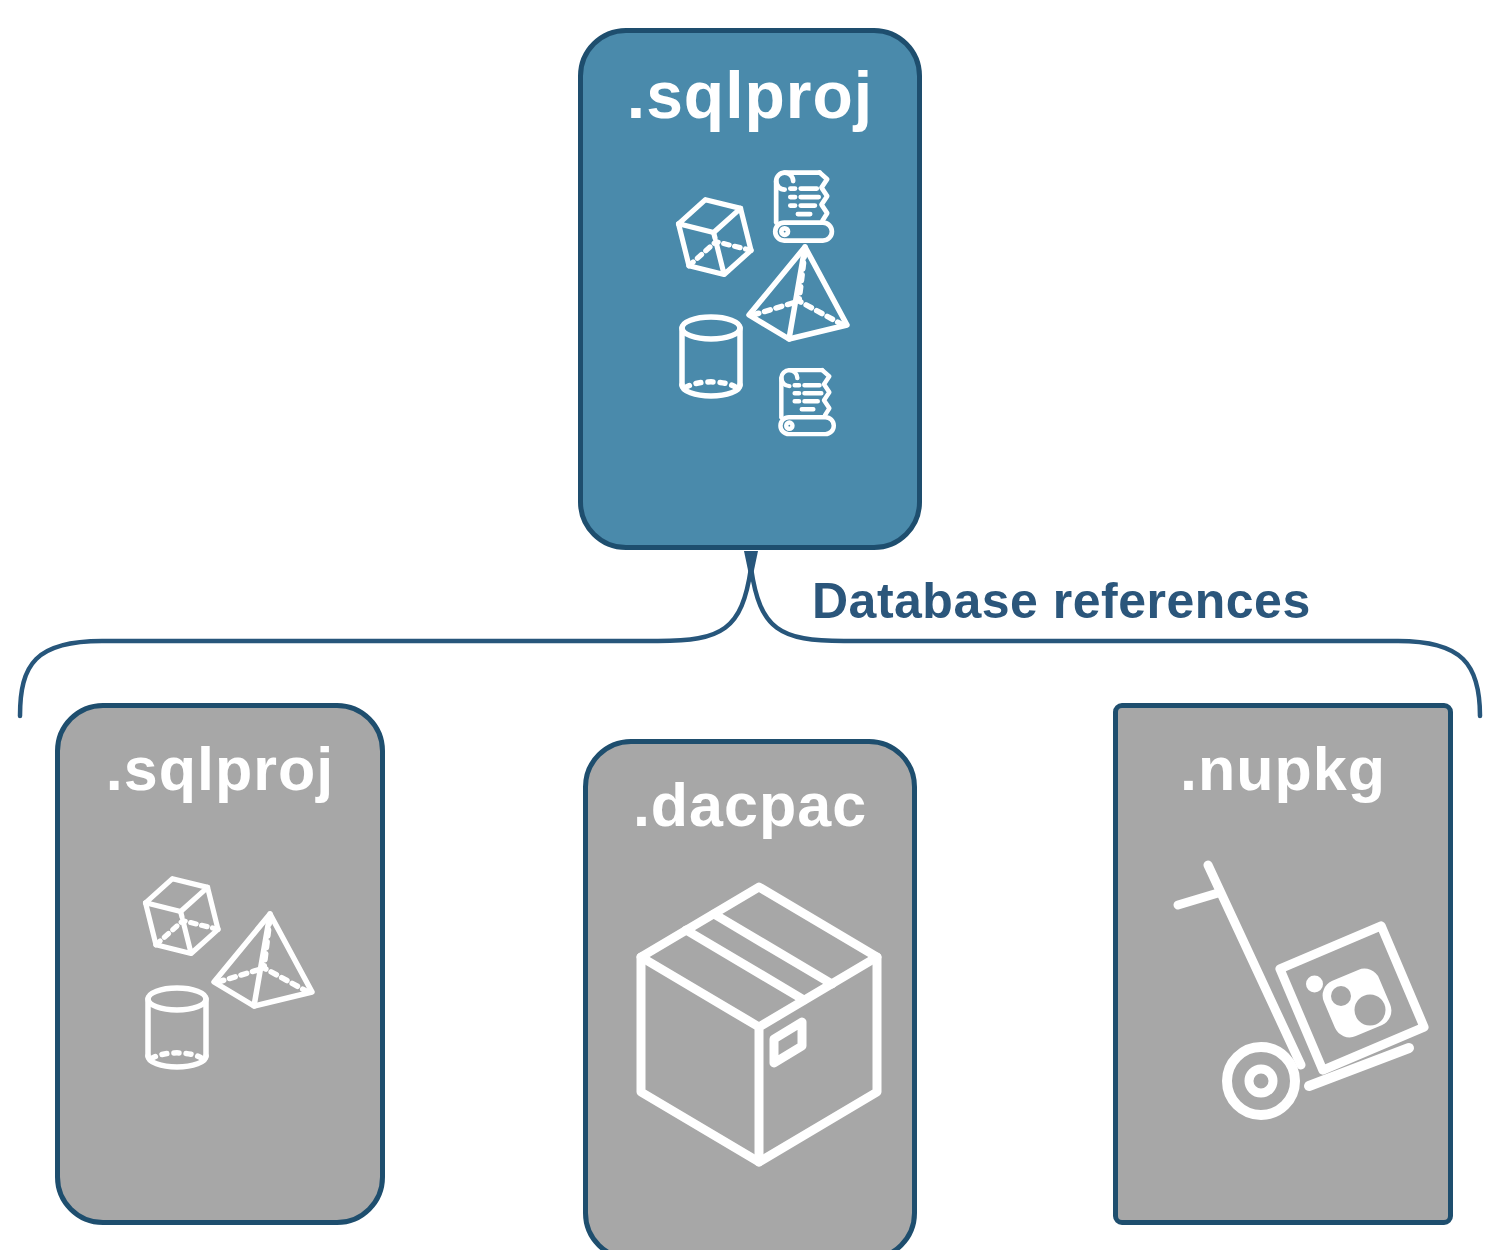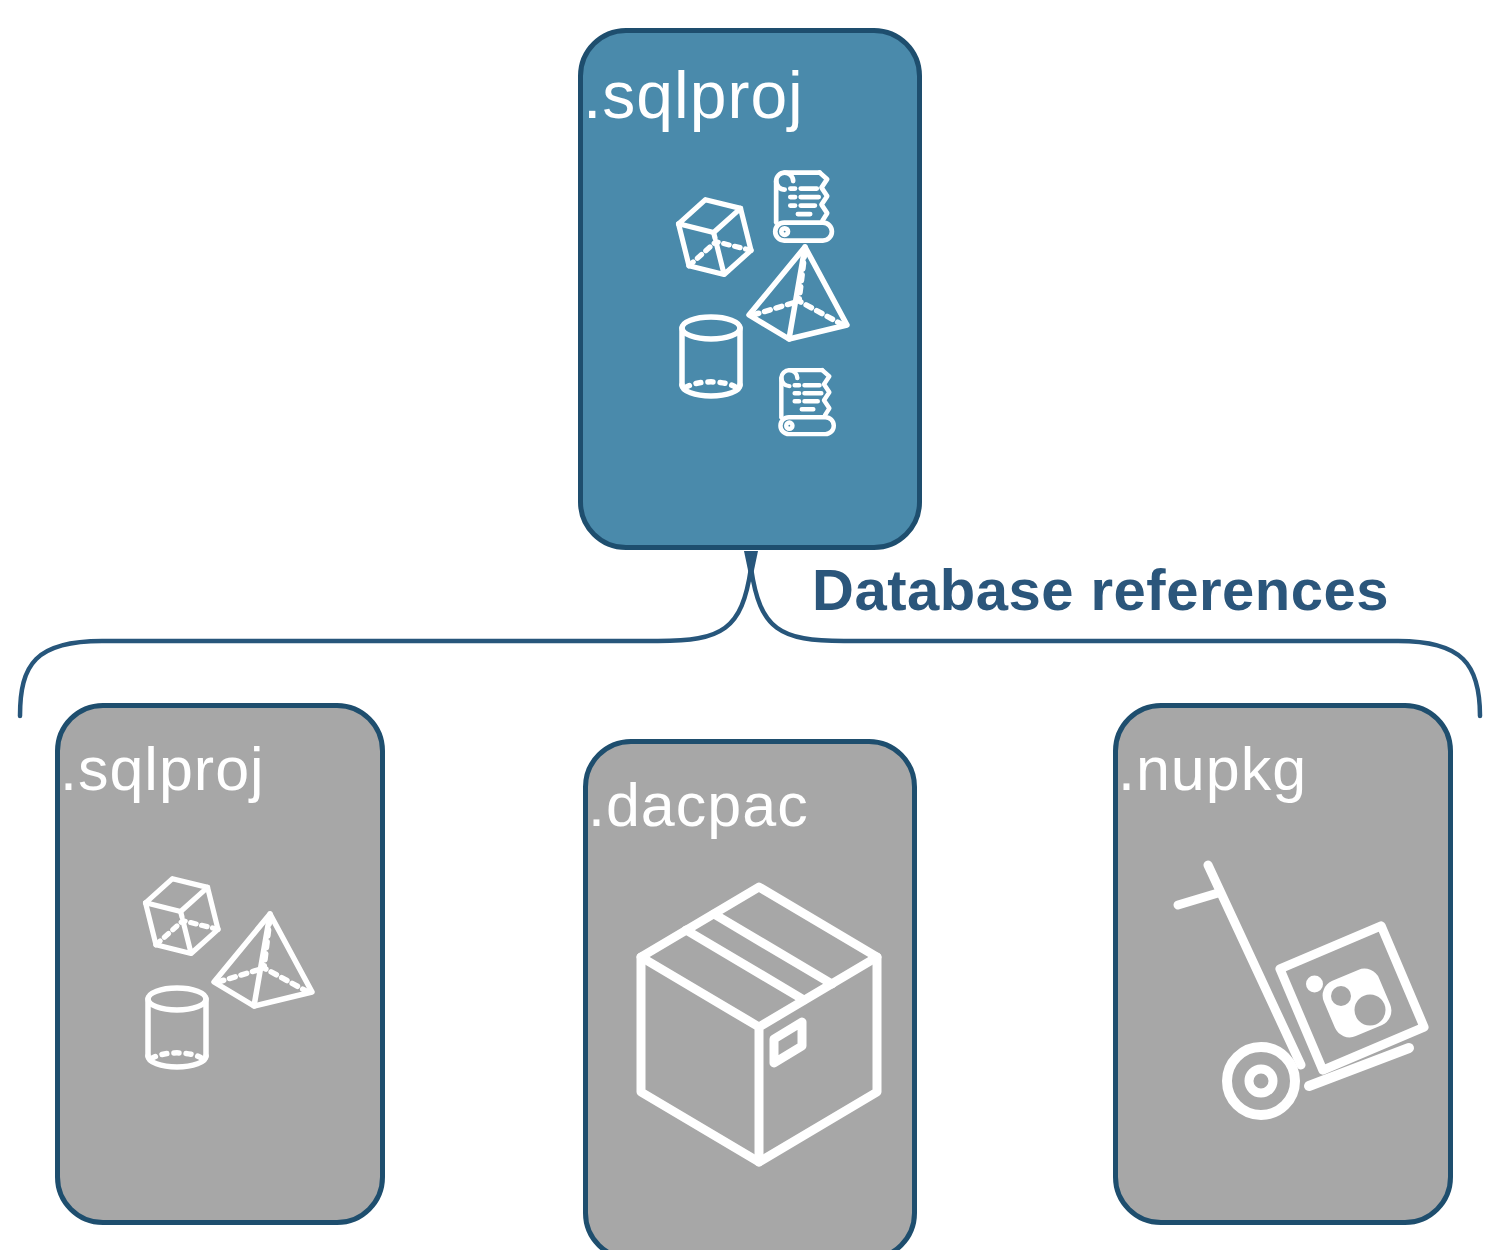--- a/index.html
+++ b/index.html
@@ -14,41 +14,41 @@
   .node {
     position: absolute;
     box-sizing: border-box;
     border: 5px solid var(--border, #1e4e6e);
     border-radius: 48px;
   }
   .node-top   { background: var(--top-node-fill, #4a8aab); }
   .node-child { background: var(--child-node-fill, #a7a7a7); }
   .node-title {
     margin-top: 26px;
-    text-align: left;
-    font-weight: normal;
+    text-align: center;
+    font-weight: bold;
     font-size: 66px;
     line-height: 1.1;
     letter-spacing: 1px;
     color: var(--title-text, #ffffff);
   }
   .node-child .node-title { margin-top: 28px; font-size: 61px; }
   .icon { position: absolute; stroke: var(--icon-stroke, #ffffff); }
   .connector-layer {
     position: absolute;
     left: 0; top: 0;
     width: 1500px; height: 1250px;
     pointer-events: none;
   }
   .connector-label {
     position: absolute;
     left: 812px;
-    top: 556px;
+    top: 572px;
     font-weight: bold;
-    font-size: 58px;
+    font-size: 50px;
     letter-spacing: 0.5px;
     white-space: nowrap;
     color: var(--label-text, #2b567b);
   }
   .defs-holder { position: absolute; width: 0; height: 0; overflow: hidden; }
 </style>
 </head>
 <body>
 
 <div class="canvas">
@@ -153,20 +153,20 @@
       </svg>
   </div>
 
   <div class="node node-child" style="left:583px; top:703px; width:334px; height:522px;margin-top:36px;">
     <div class="node-title">.dacpac</div>
     <svg class="icon" style="left:46px; top:133px;" width="250" height="290">
         <use href="#sym-package"></use>
       </svg>
   </div>
 
-  <div class="node node-child" style="left:1113px; top:703px; width:340px; height:522px;">
+  <div class="node node-child" style="left:1113px; top:703px; width:340px; height:522px;border-radius:9px;">
     <div class="node-title">.nupkg</div>
     <svg class="icon" style="left:48px; top:150px;" width="270" height="280">
         <use href="#sym-dolly"></use>
       </svg>
   </div>
 
 </div>
 
 </body></html>

